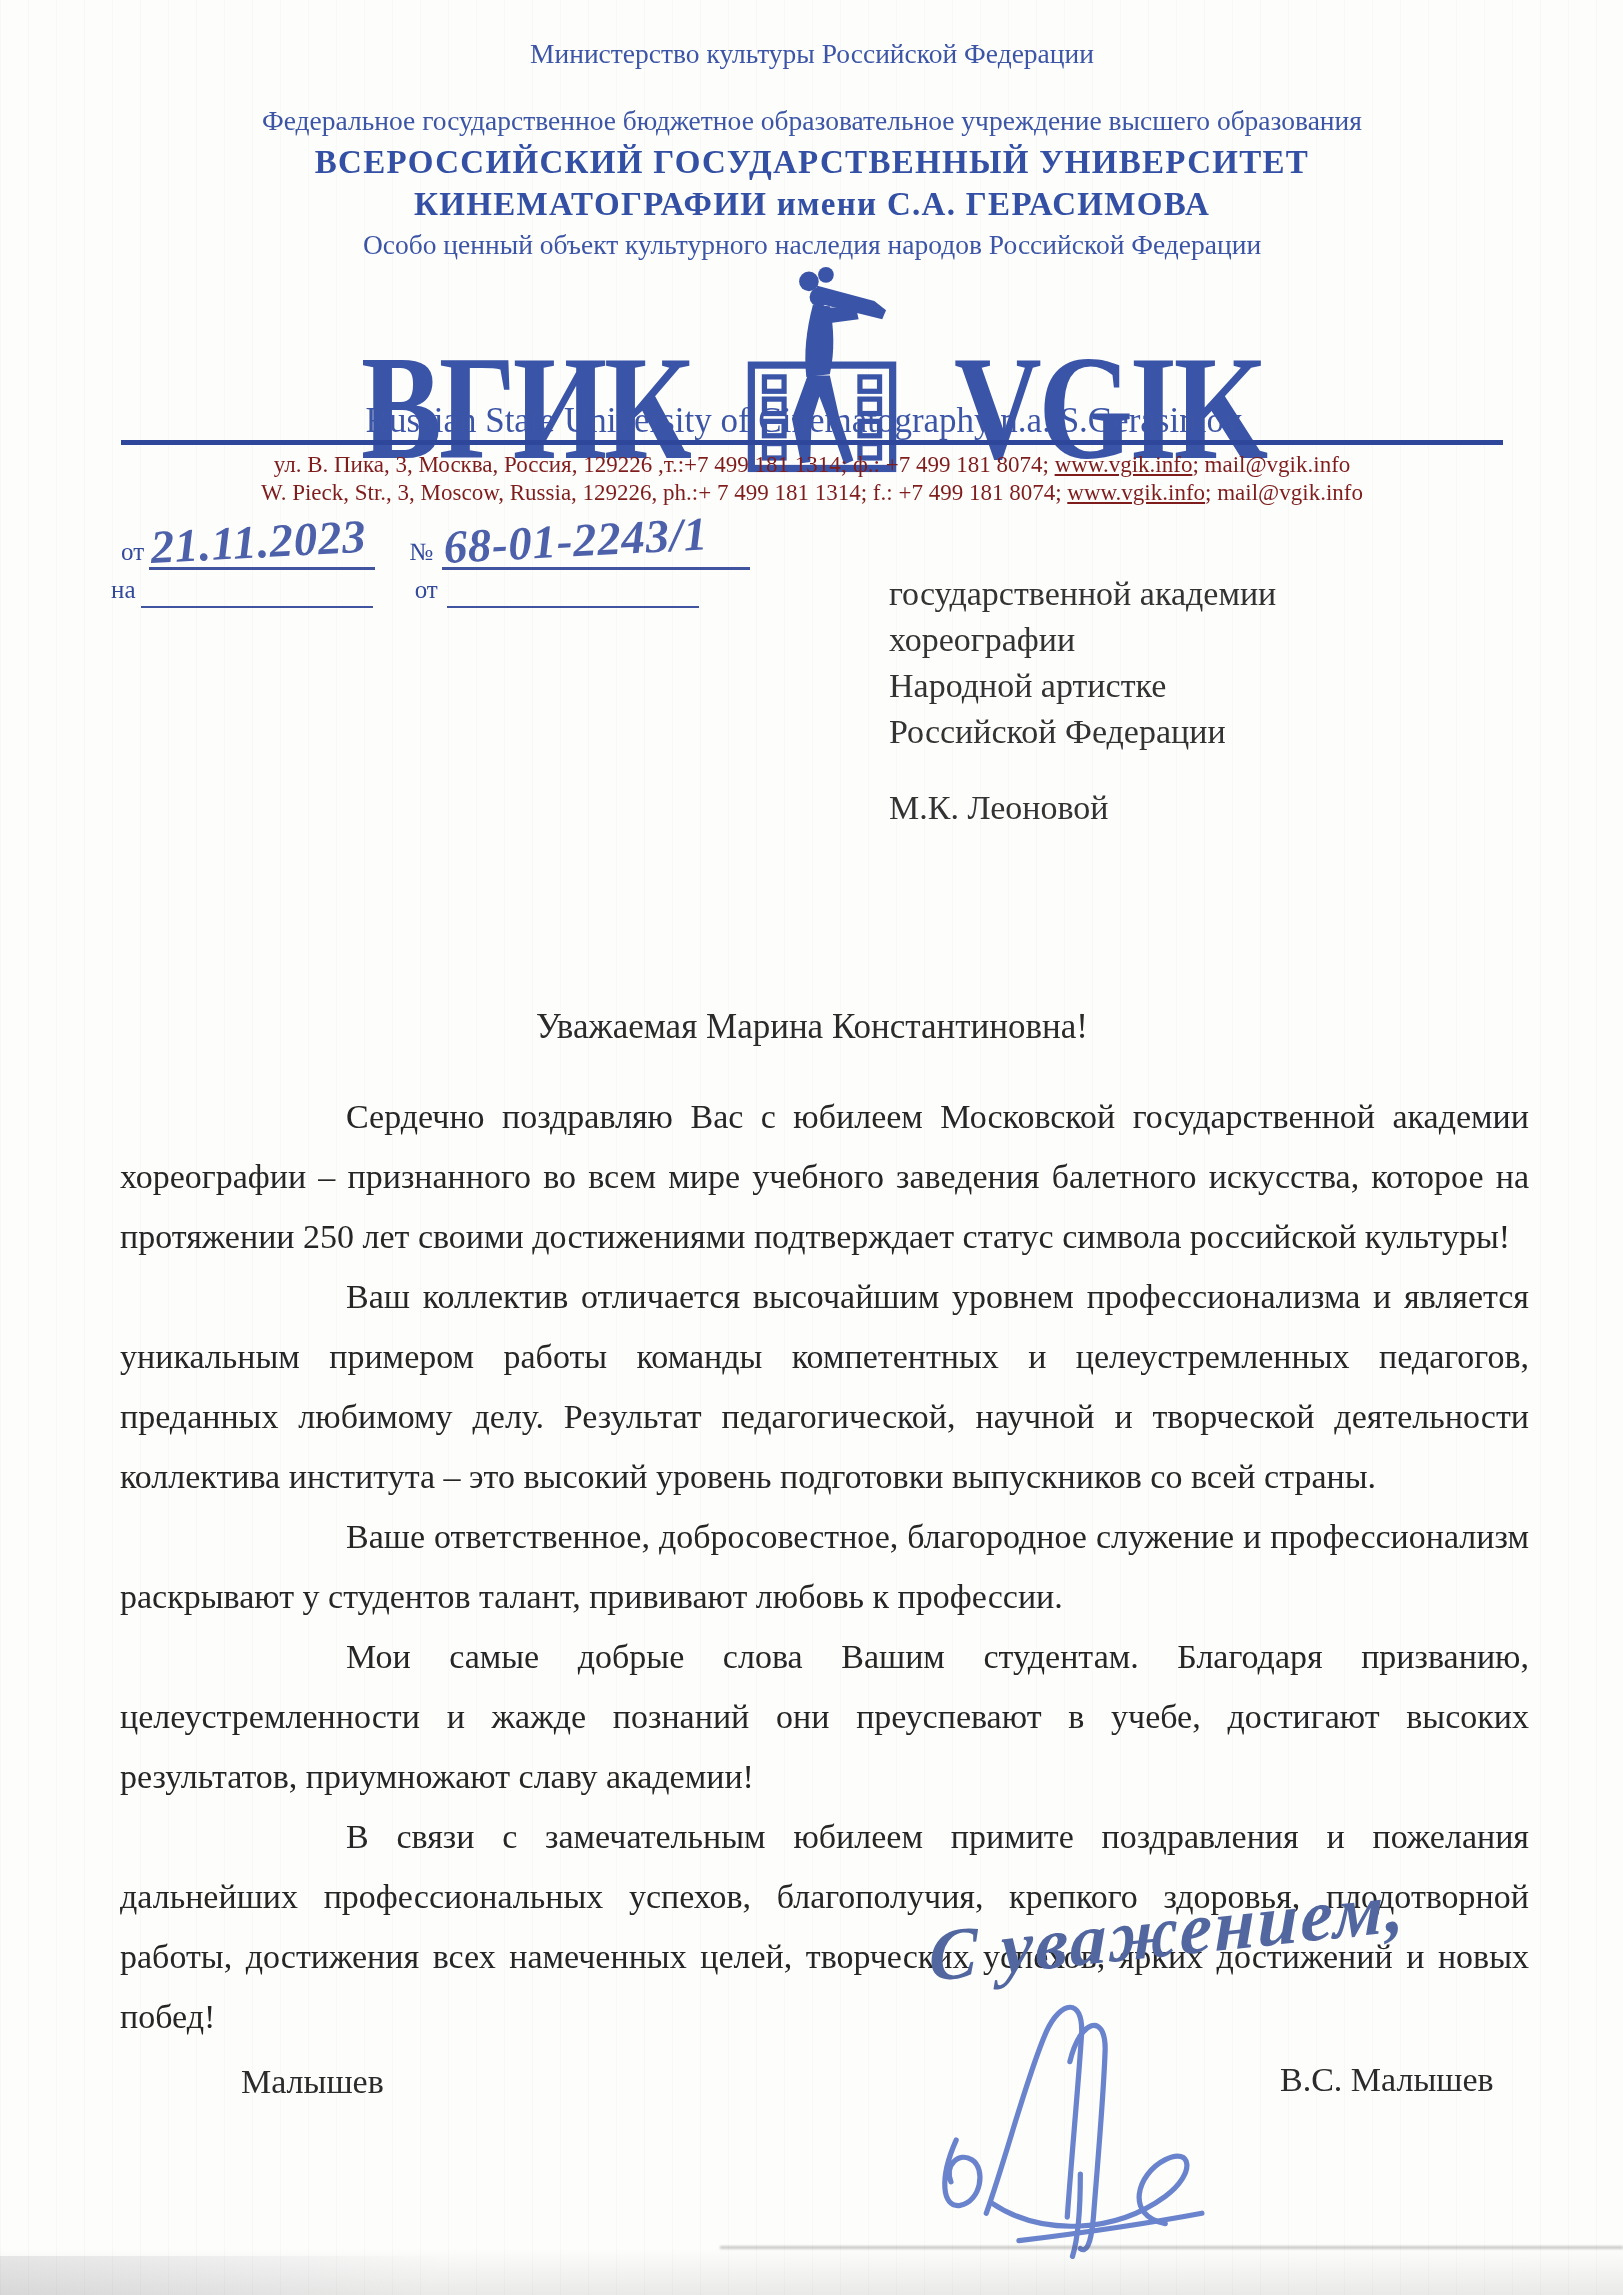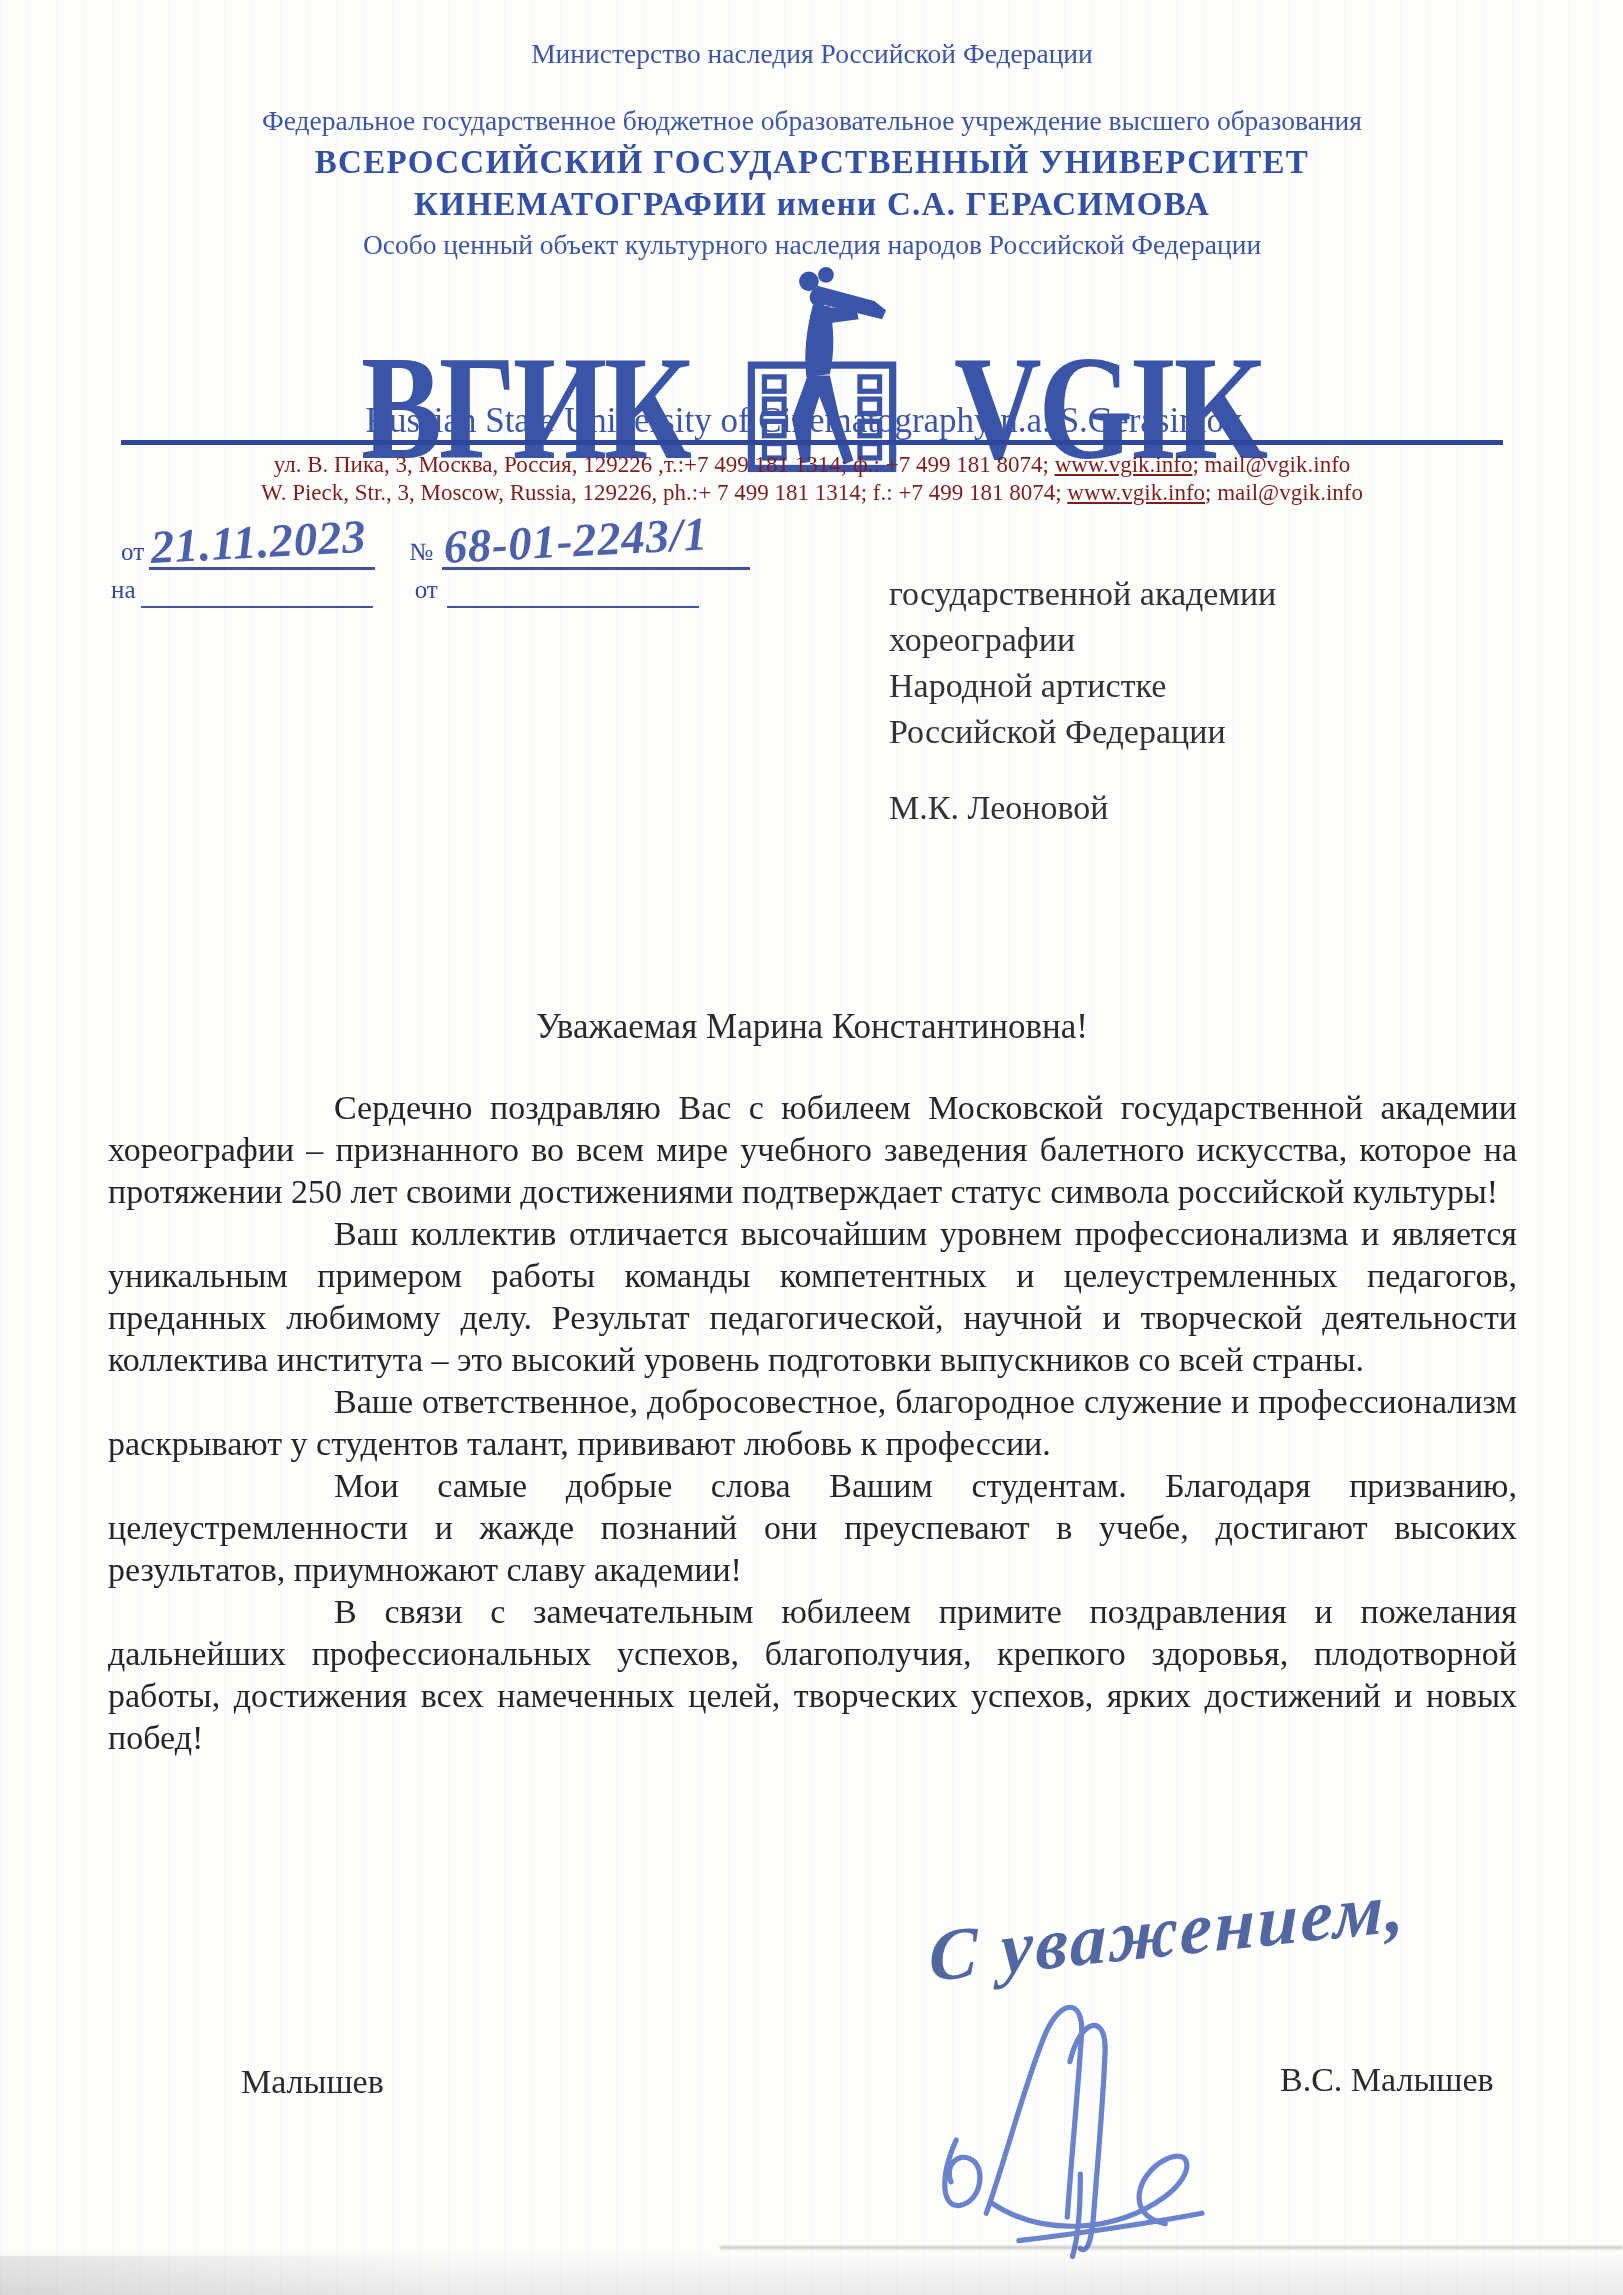--- a/index.html
+++ b/index.html
@@ -56,22 +56,22 @@
     transform:rotate(-3deg);transform-origin:left bottom;letter-spacing:0.7px;}
   .ref-row2 .ref-slot{border-bottom-width:2.6px;height:26px;}
   .slot-na{width:232px;}
   .slot-ot{width:252px;margin-left:9.2px;}
   .gap2{display:inline-block;width:42px;}
   
   .recipient{position:absolute;left:889px;top:571px;font-size:34px;line-height:46px;color:#333;}
   .recipient-name{margin-top:30px;}
   
   .salutation{position:absolute;top:1007px;left:0;right:0;text-align:center;font-size:35px;color:#2b2b2b;}
-  .body{position:absolute;top:1087px;left:108px;width:1409px;
-    font-size:34px;line-height:42px;text-align:justify;color:#262626;}
+  .body{position:absolute;top:1087px;left:120px;width:1409px;
+    font-size:34px;line-height:60px;text-align:justify;color:#262626;}
   .body p{margin:0;text-indent:226px;}
   
   .closing{position:absolute;top:1915px;left:929px;
     font-size:73px;font-style:italic;font-weight:600;color:#52679f;
     letter-spacing:2.6px;transform:rotate(-6deg) skewX(-6deg);transform-origin:left bottom;white-space:nowrap;}
   .signer-position{position:absolute;top:2063px;left:241px;font-size:34px;color:#2b2b2b;}
   .signer-name{position:absolute;top:2061px;left:1280px;font-size:34px;color:#2b2b2b;white-space:nowrap;}
   .signature{position:absolute;top:1978px;left:909px;width:327px;height:281px;}
   
   .scan-shadow-bottom{position:absolute;left:0;right:0;bottom:0;height:47px;
@@ -80,21 +80,21 @@
     background:rgba(70,70,70,.28);filter:blur(1px);}
   .scan-corner{position:absolute;left:0;bottom:0;width:622px;height:39px;
     background:linear-gradient(115deg,rgba(80,80,90,.12),rgba(0,0,0,0) 70%);}
 </style>
 </head>
 <body>
 
 <div class="page">
 
   <div class="letterhead">
-    <div class="lh-ministry">Министерство наследия Российской Федерации</div>
+    <div class="lh-ministry">Министерство культуры Российской Федерации</div>
     <div class="lh-type">Федеральное государственное бюджетное образовательное учреждение высшего образования</div>
     <div class="lh-univ">ВСЕРОССИЙСКИЙ ГОСУДАРСТВЕННЫЙ УНИВЕРСИТЕТ</div>
     <div class="lh-univ lh-univ2">КИНЕМАТОГРАФИИ  имени С.А. ГЕРАСИМОВА</div>
     <div class="lh-heritage">Особо ценный объект культурного наследия народов Российской Федерации</div>
   </div>
 
   <div class="logo-row">
     <span class="logo-text">ВГИК</span>
     <svg class="logo-icon" viewBox="0 0 232 318" xmlns="http://www.w3.org/2000/svg" aria-hidden="true">
 

